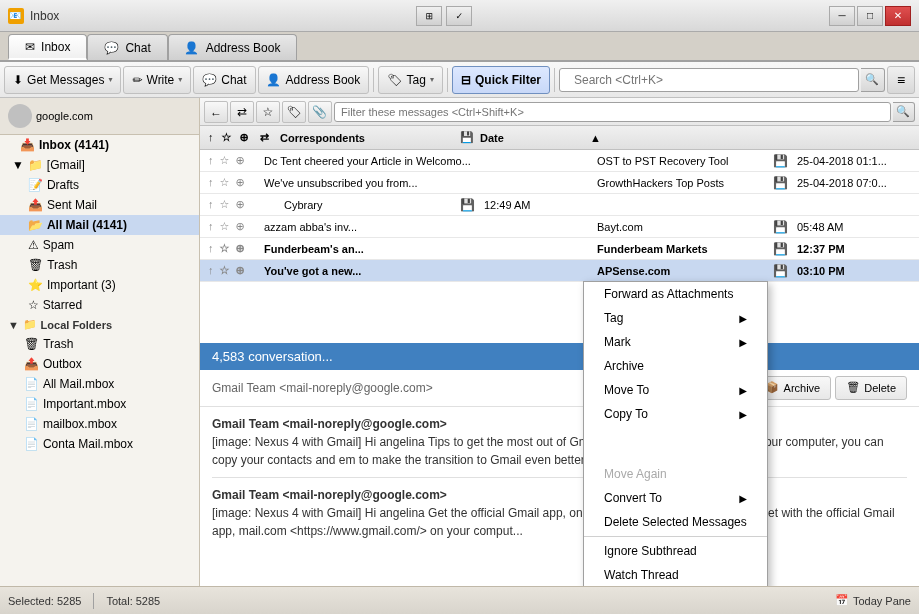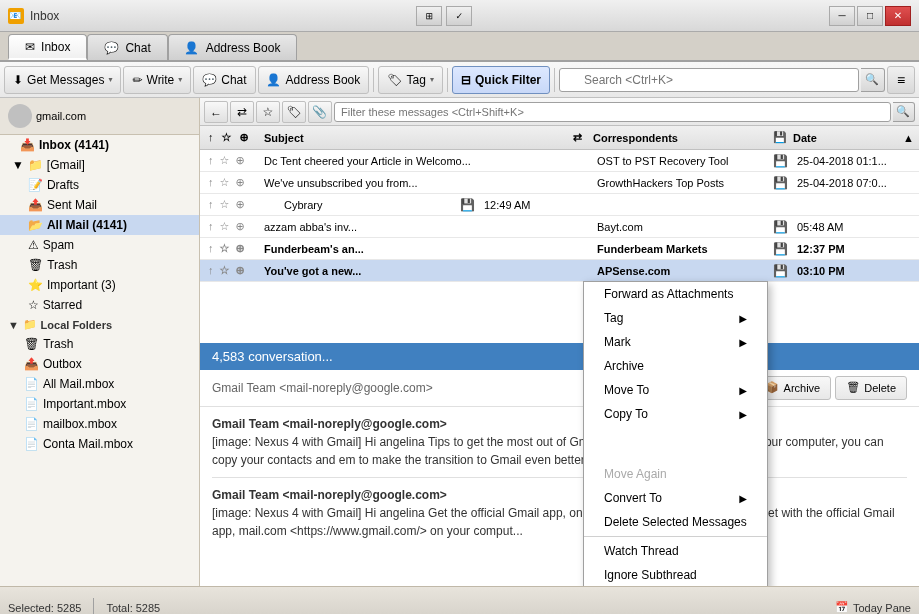--- a/index.html
+++ b/index.html
@@ -63,21 +63,21 @@
       font-size: 12px;
       white-space: nowrap;
     }
     .tb-separator { width: 1px; height: 24px; background: #c0c0c0; margin: 0 2px; }
     .tb-btn-arrow { font-size: 8px; color: #666; }
     .tb-quick-filter { background: linear-gradient(to bottom, #dde8ff, #c8d8f8); border-color: #7090c0; font-weight: bold; }
     .tb-search {
       flex: 1; height: 24px;
       border: 1px solid #a0a0a0;
       border-radius: 3px;
-      padding: 0 24px;
+      padding: 0 14px;
       font-size: 12px;
       background: white;
       color: #999;
     }
     .tb-search-btn { width: 24px; height: 24px; background: linear-gradient(to bottom, #f0f0f0, #d8d8d8); border: 1px solid #a0a0a0; border-left: none; border-radius: 0 3px 3px 0; cursor: pointer; display: flex; align-items: center; justify-content: center; font-size: 11px; }
     .tb-menu-btn { width: 28px; height: 28px; background: linear-gradient(to bottom, #f0f0f0, #d8d8d8); border: 1px solid #c0c0c0; border-radius: 3px; cursor: pointer; display: flex; align-items: center; justify-content: center; font-size: 14px; }
 
     
     .main-area {
       display: flex;
@@ -223,21 +223,21 @@
     }
     .ctx-item.disabled { color: #aaa; cursor: default; margin-top: 36px; }
     .ctx-separator { height: 1px; background: #d0d0d0; margin: 2px 0; }
     .ctx-arrow { font-size: 10px; }
 
     
     .status-bar {
       height: 28px;
       background: linear-gradient(to bottom, #e8e4dc, #d8d4cc);
       border-top: 1px solid #c0b8a8;
-      display: flex; align-items: flex-end;
+      display: flex; align-items: center;
       padding: 0 8px;
       font-size: 11px;
       color: #333;
       gap: 8px;
     }
     .status-item { display: flex; align-items: center; gap: 4px; }
     .status-sep { width: 1px; height: 16px; background: #a0a0a0; margin: 0 4px; }
   </style>
 </head>
 <body>
@@ -307,21 +307,21 @@
   <input class="tb-search" type="text" placeholder="Search &lt;Ctrl+K&gt;" style="">
   <div class="tb-search-btn">🔍</div>
   <div class="tb-menu-btn">≡</div>
 </div>
 
 <div class="main-area">
 
   <div class="sidebar">
     <div class="sidebar-account">
       <div class="account-avatar"></div>
-      <span>gmail.com</span>
+      <span>google.com</span>
     </div>
     <div class="sidebar-item bold" style="padding-left: 20px;">
       <span>📥</span>
       <span>Inbox (4141)</span>
     </div>
     <div class="sidebar-item" style="padding-left: 12px;">
       <span>▼</span>
       <span>📁</span>
       <span>[Gmail]</span>
     </div>
@@ -398,21 +398,20 @@
 
     <div style="flex: 1; display: flex; flex-direction: column; overflow: hidden; position: relative;">
 
       <div class="msg-list" style="height: 160px; flex-shrink: 0; overflow: hidden;">
         <div class="msg-header-row">
           <div class="col-flags">
             <span>↑</span>
             <span>☆</span>
             <span>⊕</span>
           </div>
-          <div class="col-subject">Subject</div>
           <div class="col-thread">⇄</div>
           <div class="col-correspondents">Correspondents</div>
           <div style="width: 20px; flex-shrink:0;">💾</div>
           <div class="col-date">Date</div>
           <div class="col-scroll">▲</div>
         </div>
 
         <div class="msg-row">
           <div class="msg-flags">
               <span>↑</span>
@@ -550,24 +549,24 @@
         </div>
         <div class="ctx-item">
           <span>Convert To</span>
           <span class="ctx-arrow">▶</span>
         </div>
         <div class="ctx-item">
           <span>Delete Selected Messages</span>
         </div>
         <div class="ctx-separator"></div>
         <div class="ctx-item">
+          <span>Ignore Subthread</span>
+        </div>
+        <div class="ctx-item">
           <span>Watch Thread</span>
-        </div>
-        <div class="ctx-item">
-          <span>Ignore Subthread</span>
         </div>
         <div class="ctx-separator"></div>
         <div class="ctx-item">
           <span>Copy to clipboard</span>
 
         </div>
 
       </div>
 
     </div>

